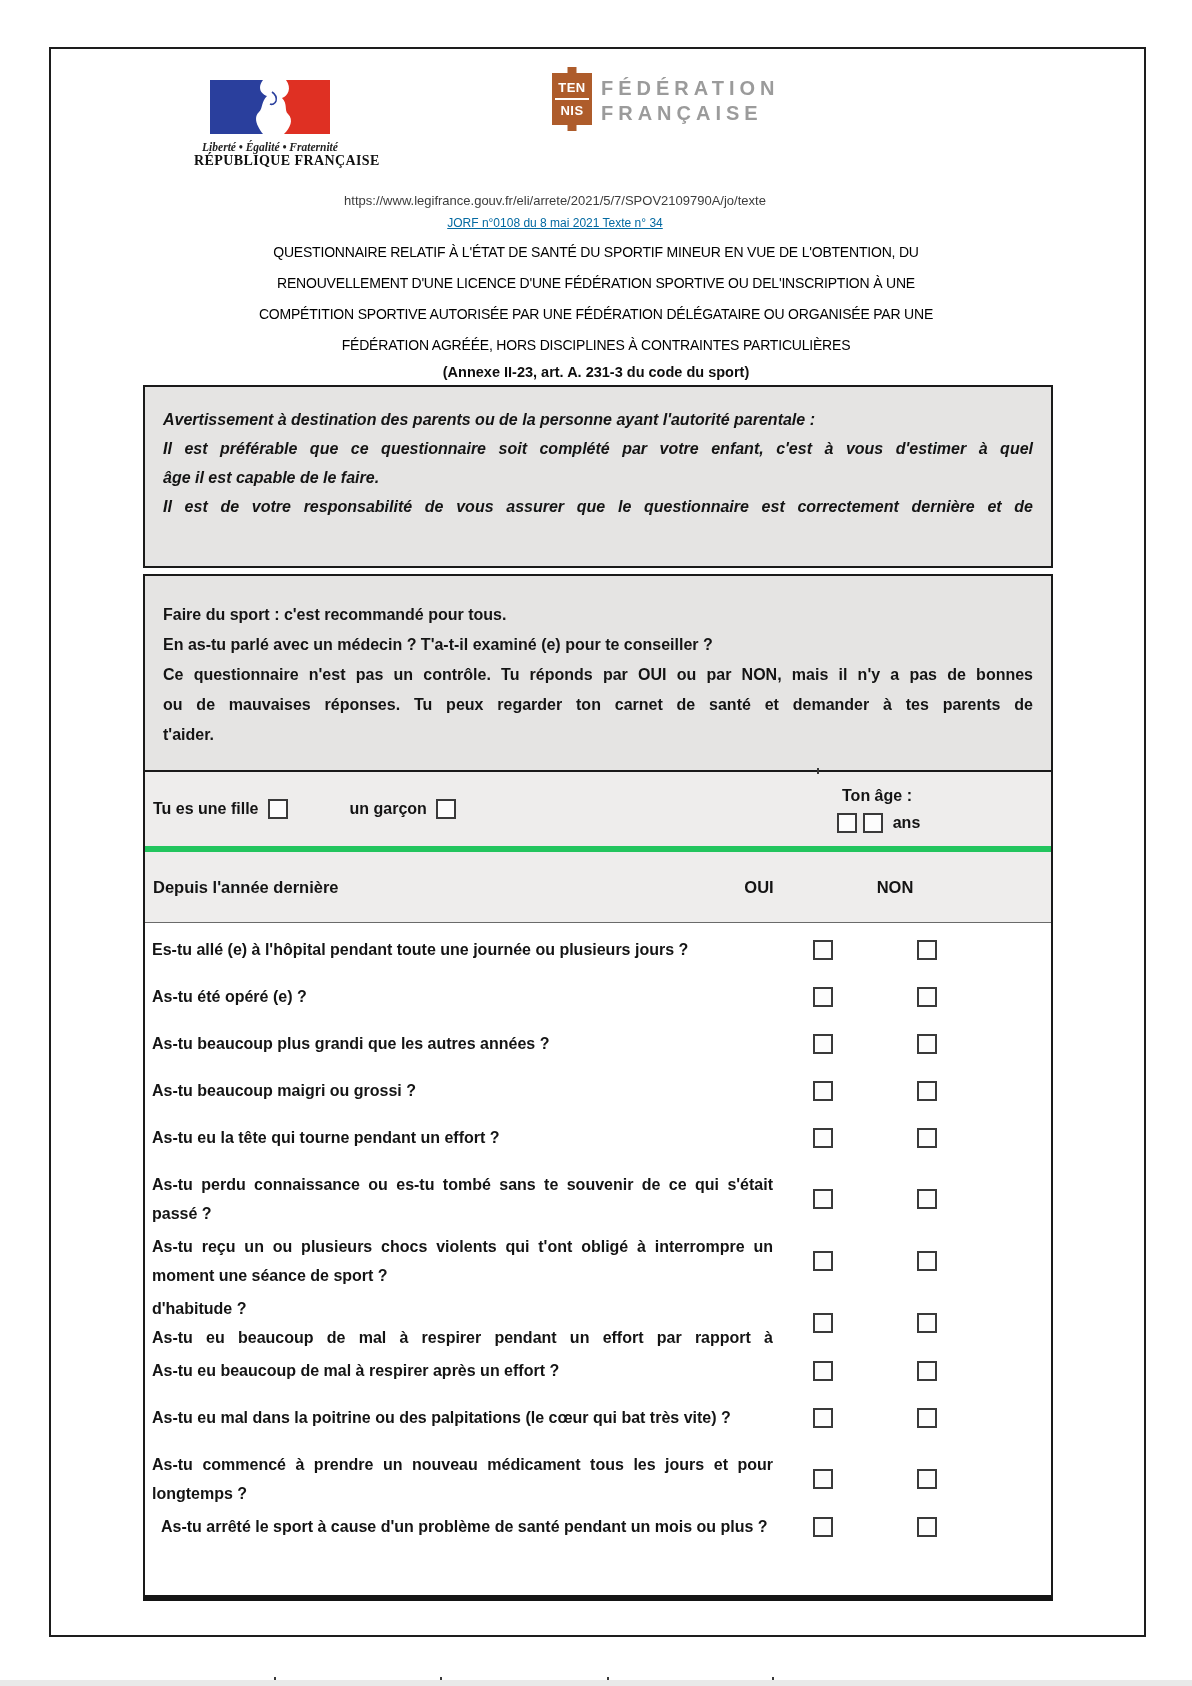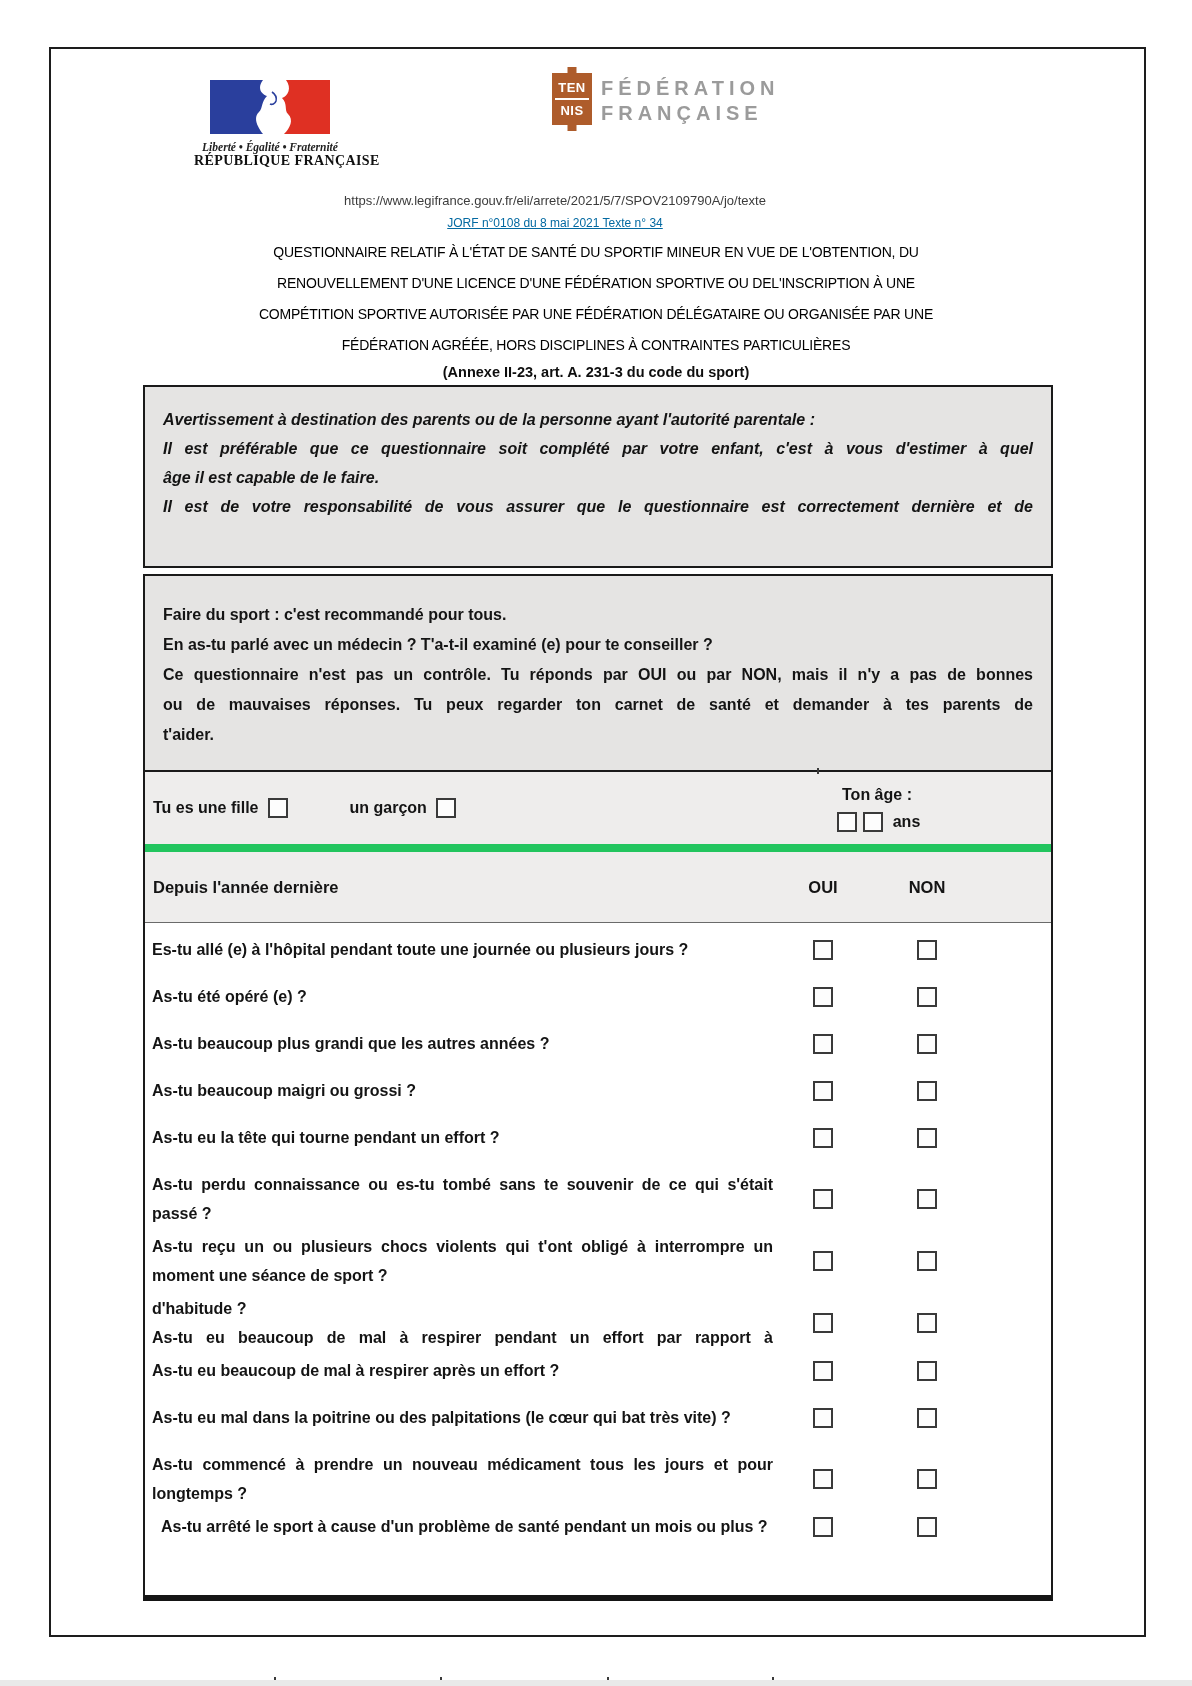--- a/index.html
+++ b/index.html
@@ -54,30 +54,30 @@
   .box-info    { top:574px; height:198px; padding:24px 18px 0 18px;
                  font-weight:bold; font-size:16px; line-height:30px; }
   .dline       { white-space:nowrap; overflow:visible; }
   .dline.jfull { white-space:normal; text-align:justify; text-align-last:justify; }
 
   
   .lower-table { position:absolute; left:143px; top:772px; width:910px; height:829px;
                  box-sizing:border-box; border:2px solid #1a1a1a; border-top:none;
                  border-bottom:6px solid #151515; background:#ffffff; }
   .row-identity { position:relative; display:flex; align-items:center; height:80px;
-                  background:#eeedec; border-bottom:8px solid #22c55e; box-sizing:border-box;
+                  background:#eeedec; border-bottom:6px solid #22c55e; box-sizing:border-box;
                   font-weight:bold; font-size:16px; }
   .idn-left { display:flex; align-items:center; padding-left:8px; flex:1; }
   .idn-gap  { width:62px; }
   .age-block { width:208px; text-align:center; line-height:24px; margin-right:70px; }
   .age-cbline { display:flex; align-items:center; justify-content:center; margin-top:3px; }
 
   .row-qheader { display:flex; align-items:center; height:71px; background:#eeedec;
                  border-bottom:1.5px solid #6a6a6a; box-sizing:border-box;
-                 font-weight:bold; font-size:16.5px; }
+                 font-weight:bold; font-size:16.5px;gap:32px; }
   .qh-label { flex:1; padding-left:8px; }
   .qh-cell  { text-align:center; }
 
   .questions { position:relative; padding-top:12px; }
   .q-row  { display:flex; align-items:center; margin-bottom:18px; }
   .q-row.double { margin-bottom:4px; }
   .q-text { flex:1; padding-left:7px; font-weight:bold; font-size:16px; line-height:29px; }
   .q-text.indent { padding-left:16px; }
   .q-cell { display:flex; align-items:center; justify-content:center; }
   .q-oui  { width:100px; } .q-non { width:108px; }

